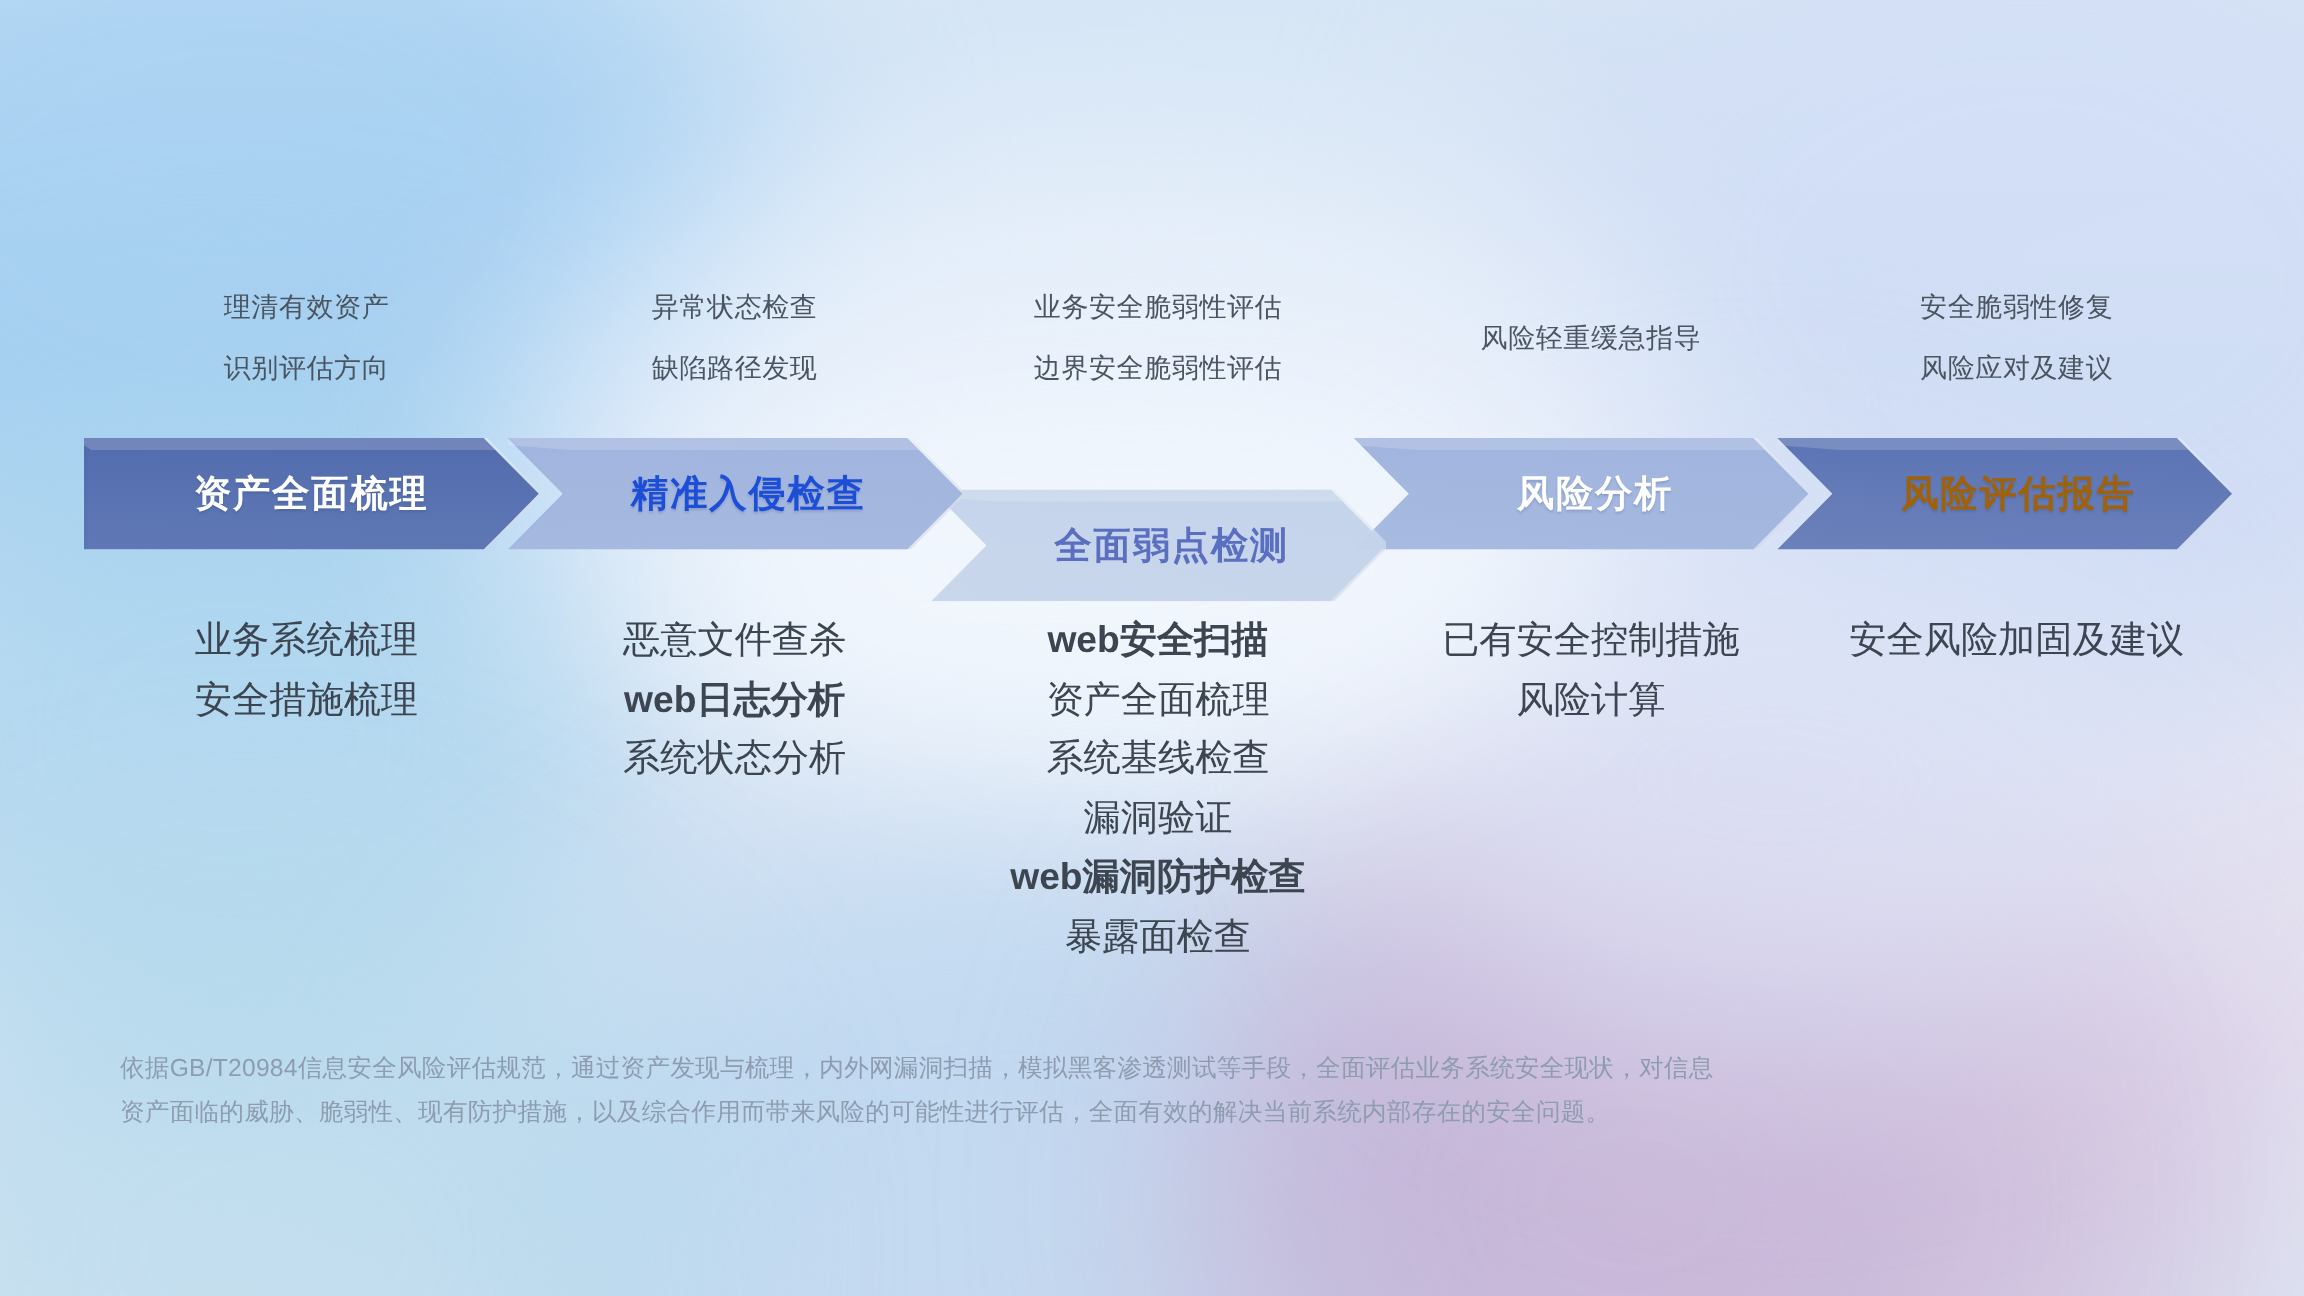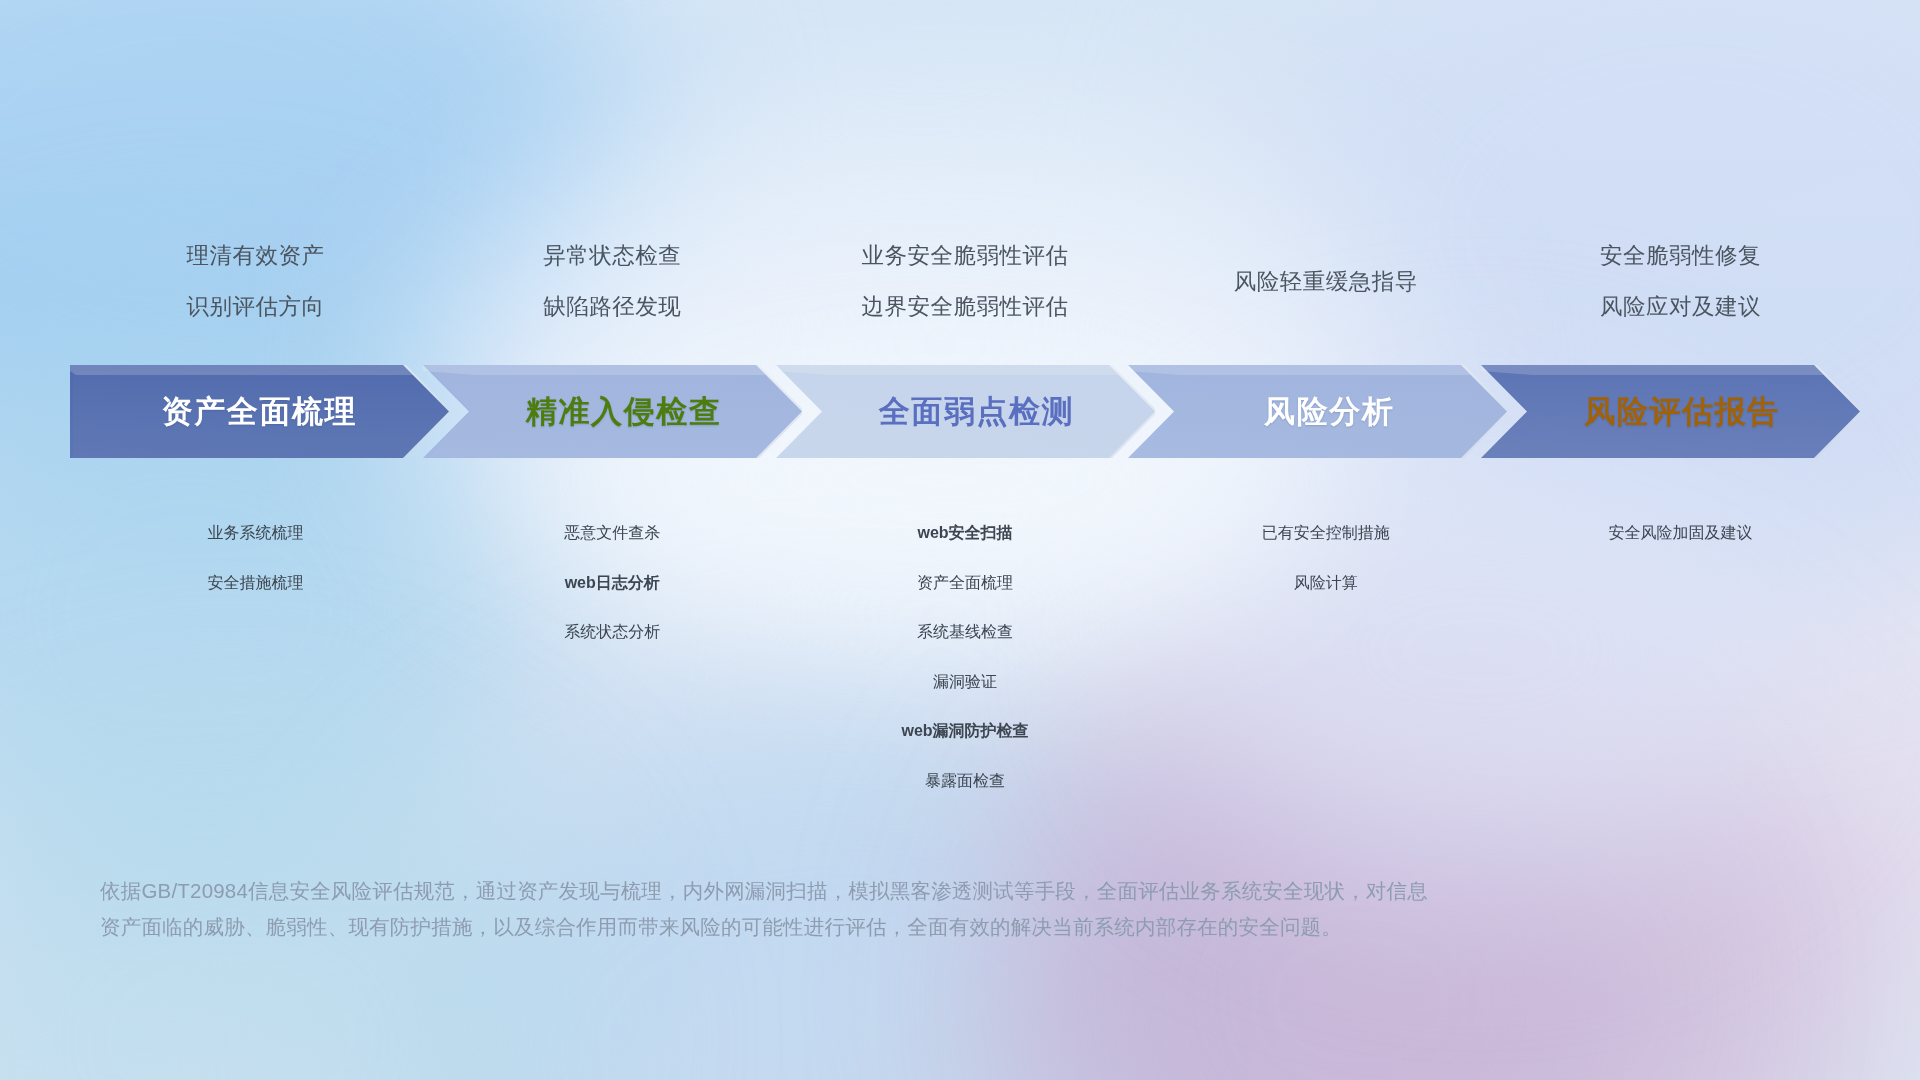--- a/index.html
+++ b/index.html
@@ -166,21 +166,21 @@
   }
   #footer p { margin: 0; }
 
   
   .low-col {
     position: absolute;
     text-align: center;
   }
   .low-item {
     color: #3c4550;
-    font-size: 16px;
+    font-size: 31px;
     line-height: 49.5px;
     white-space: nowrap;
   }
   .low-item.bold { font-weight: bold; }
 </style>
 </head>
 <body>
 
 <div id="stage">
 
@@ -245,23 +245,23 @@
               </linearGradient>
               <linearGradient id="b1" x1="0" y1="0" x2="1" y2="1">
                 <stop offset="0%" stop-color="#ffffff" stop-opacity="0.85"></stop>
                 <stop offset="100%" stop-color="#c9d4e4" stop-opacity="0.55"></stop>
               </linearGradient>
             </defs>
             <polygon points="0,0 333,0 379,46.5 333,93 0,93 46,46.5" fill="url(#b1)" transform="translate(3,0)"></polygon>
             <polygon points="0,0 333,0 379,46.5 333,93 0,93 46,46.5" fill="url(#g1)"></polygon>
             <polygon points="0,0 333,0 343,10 52,10 0,6" fill="#ffffff" opacity="0.18"></polygon>
           </svg>
-          <span class="label" style="color: #4d7c0f; margin-left: 23px;">精准入侵检查</span>
-        </div>
-        <div class="chev" style="left: 705.6px; width: 378.8px; z-index: 3;">
+          <span class="label" style="color: #1d4ed8; margin-left: 23px;">精准入侵检查</span>
+        </div>
+        <div class="chev" style="left: 705.6px; width: 378.8px; z-index: 3; margin-top: 43px;">
           <svg class="shape" width="379" height="93" viewBox="0 0 379 93">
             <defs>
               <linearGradient id="g2" x1="0" y1="0" x2="0" y2="1">
                 <stop offset="0%" stop-color="#c3d3ea" stop-opacity="0.97"></stop>
                 <stop offset="100%" stop-color="#c3d3ea" stop-opacity="0.86"></stop>
               </linearGradient>
               <linearGradient id="b2" x1="0" y1="0" x2="1" y2="1">
                 <stop offset="0%" stop-color="#ffffff" stop-opacity="0.85"></stop>
                 <stop offset="100%" stop-color="#c9d4e4" stop-opacity="0.55"></stop>
               </linearGradient>

